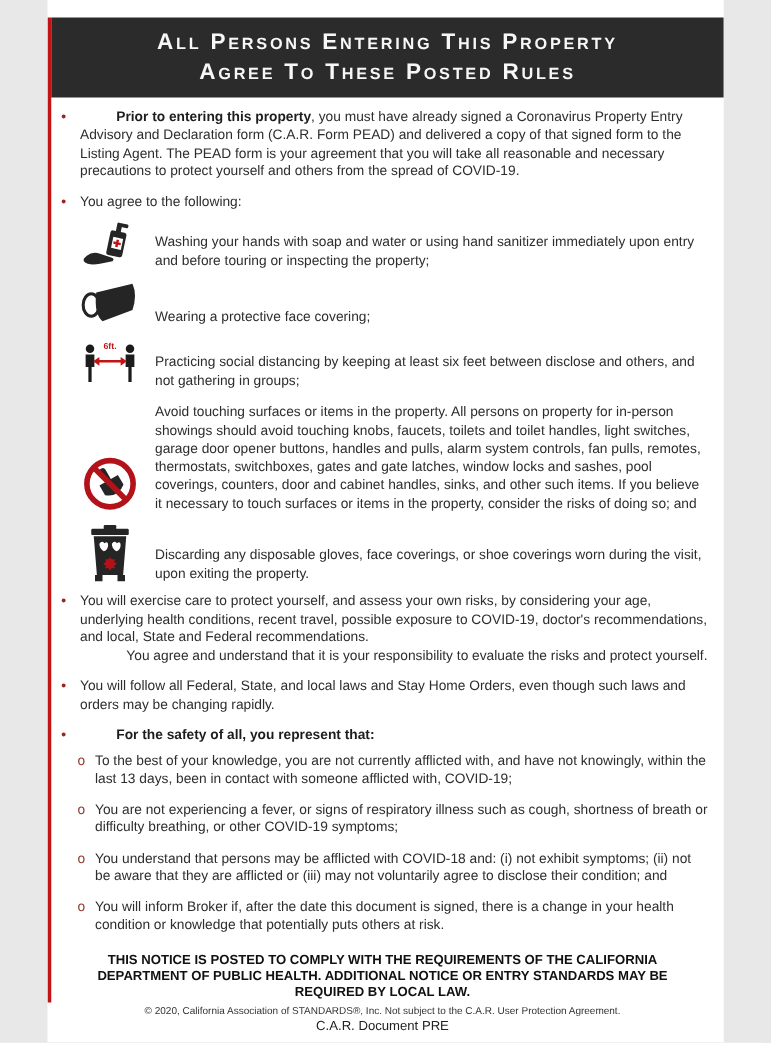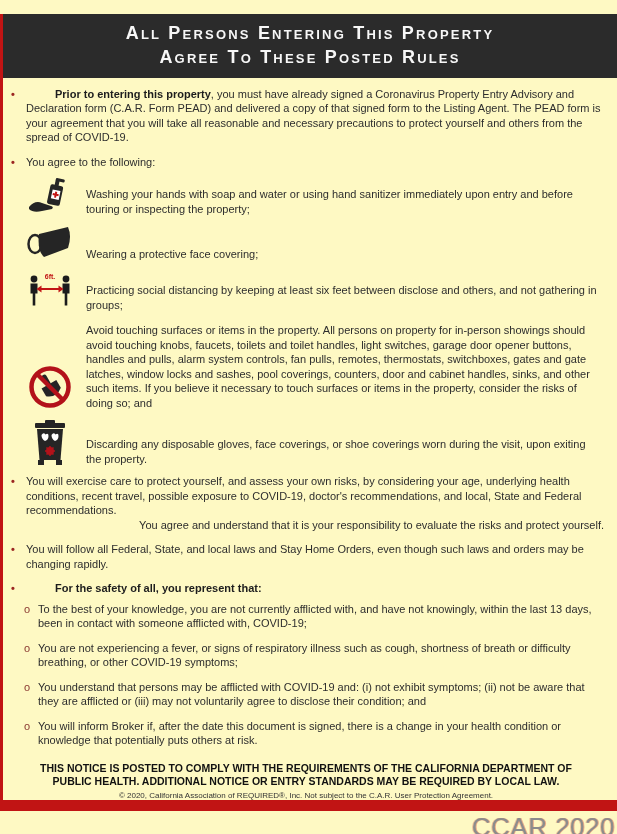--- a/index.html
+++ b/index.html
@@ -1,17 +1,17 @@
 <!DOCTYPE html>
 <html><head>
 <meta charset="utf-8">
 <style>
   html,body{margin:0;padding:0;background:#e8e8e8;}
   .page{
-    width:617px;height:834px;background:#fef9c3;position:relative;
+    width:541px;height:834px;background:#ffffff;position:relative;
     font-family:"Liberation Sans",sans-serif;color:#2d2d2d;overflow:hidden;
     margin:0 auto;
   }
   .left-red-line{position:absolute;left:0;top:14px;bottom:32px;width:3px;background:#c11414;}
   .header{
     margin:14px 0 0 3px;background:#2b2b2b;color:#f7f7f7;text-align:center;
     padding:7px 8px 8px;
   }
   .header-line{
     font-weight:bold;font-variant:small-caps;letter-spacing:2.2px;
@@ -170,26 +170,27 @@
     <div class="sub">
       <span class="marker">o</span>
       <div class="btext">To the best of your knowledge, you are not currently afflicted with, and have not knowingly, within the last 13 days, been in contact with someone afflicted with, COVID-19;</div>
     </div>
     <div class="sub">
       <span class="marker">o</span>
       <div class="btext">You are not experiencing a fever, or signs of respiratory illness such as cough, shortness of breath or difficulty breathing, or other COVID-19 symptoms;</div>
     </div>
     <div class="sub">
       <span class="marker">o</span>
-      <div class="btext">You understand that persons may be afflicted with COVID-19 and: (i) not exhibit symptoms; (ii) not be aware that they are afflicted or (iii) may not voluntarily agree to disclose their condition; and</div>
+      <div class="btext">You understand that persons may be afflicted with COVID-18 and: (i) not exhibit symptoms; (ii) not be aware that they are afflicted or (iii) may not voluntarily agree to disclose their condition; and</div>
     </div>
     <div class="sub">
       <span class="marker">o</span>
       <div class="btext">You will inform Broker if, after the date this document is signed, there is a change in your health condition or knowledge that potentially puts others at risk.</div>
     </div>
 
     <div class="notice">THIS NOTICE IS POSTED TO COMPLY WITH THE REQUIREMENTS OF THE CALIFORNIA DEPARTMENT OF PUBLIC HEALTH.  ADDITIONAL NOTICE OR ENTRY STANDARDS MAY BE REQUIRED BY LOCAL LAW.</div>
-    <div class="copyright">© 2020, California Association of REQUIRED®, Inc.  Not subject to the C.A.R. User Protection Agreement.</div>
+    <div class="copyright">© 2020, California Association of STANDARDS®, Inc.  Not subject to the C.A.R. User Protection Agreement.</div>
+    <div class="docname">C.A.R. Document PRE</div>
   </div>
 
   <div class="red-bar"></div>
   <div class="watermark">CCAR 2020</div>
 </div>
 
 </body></html>

